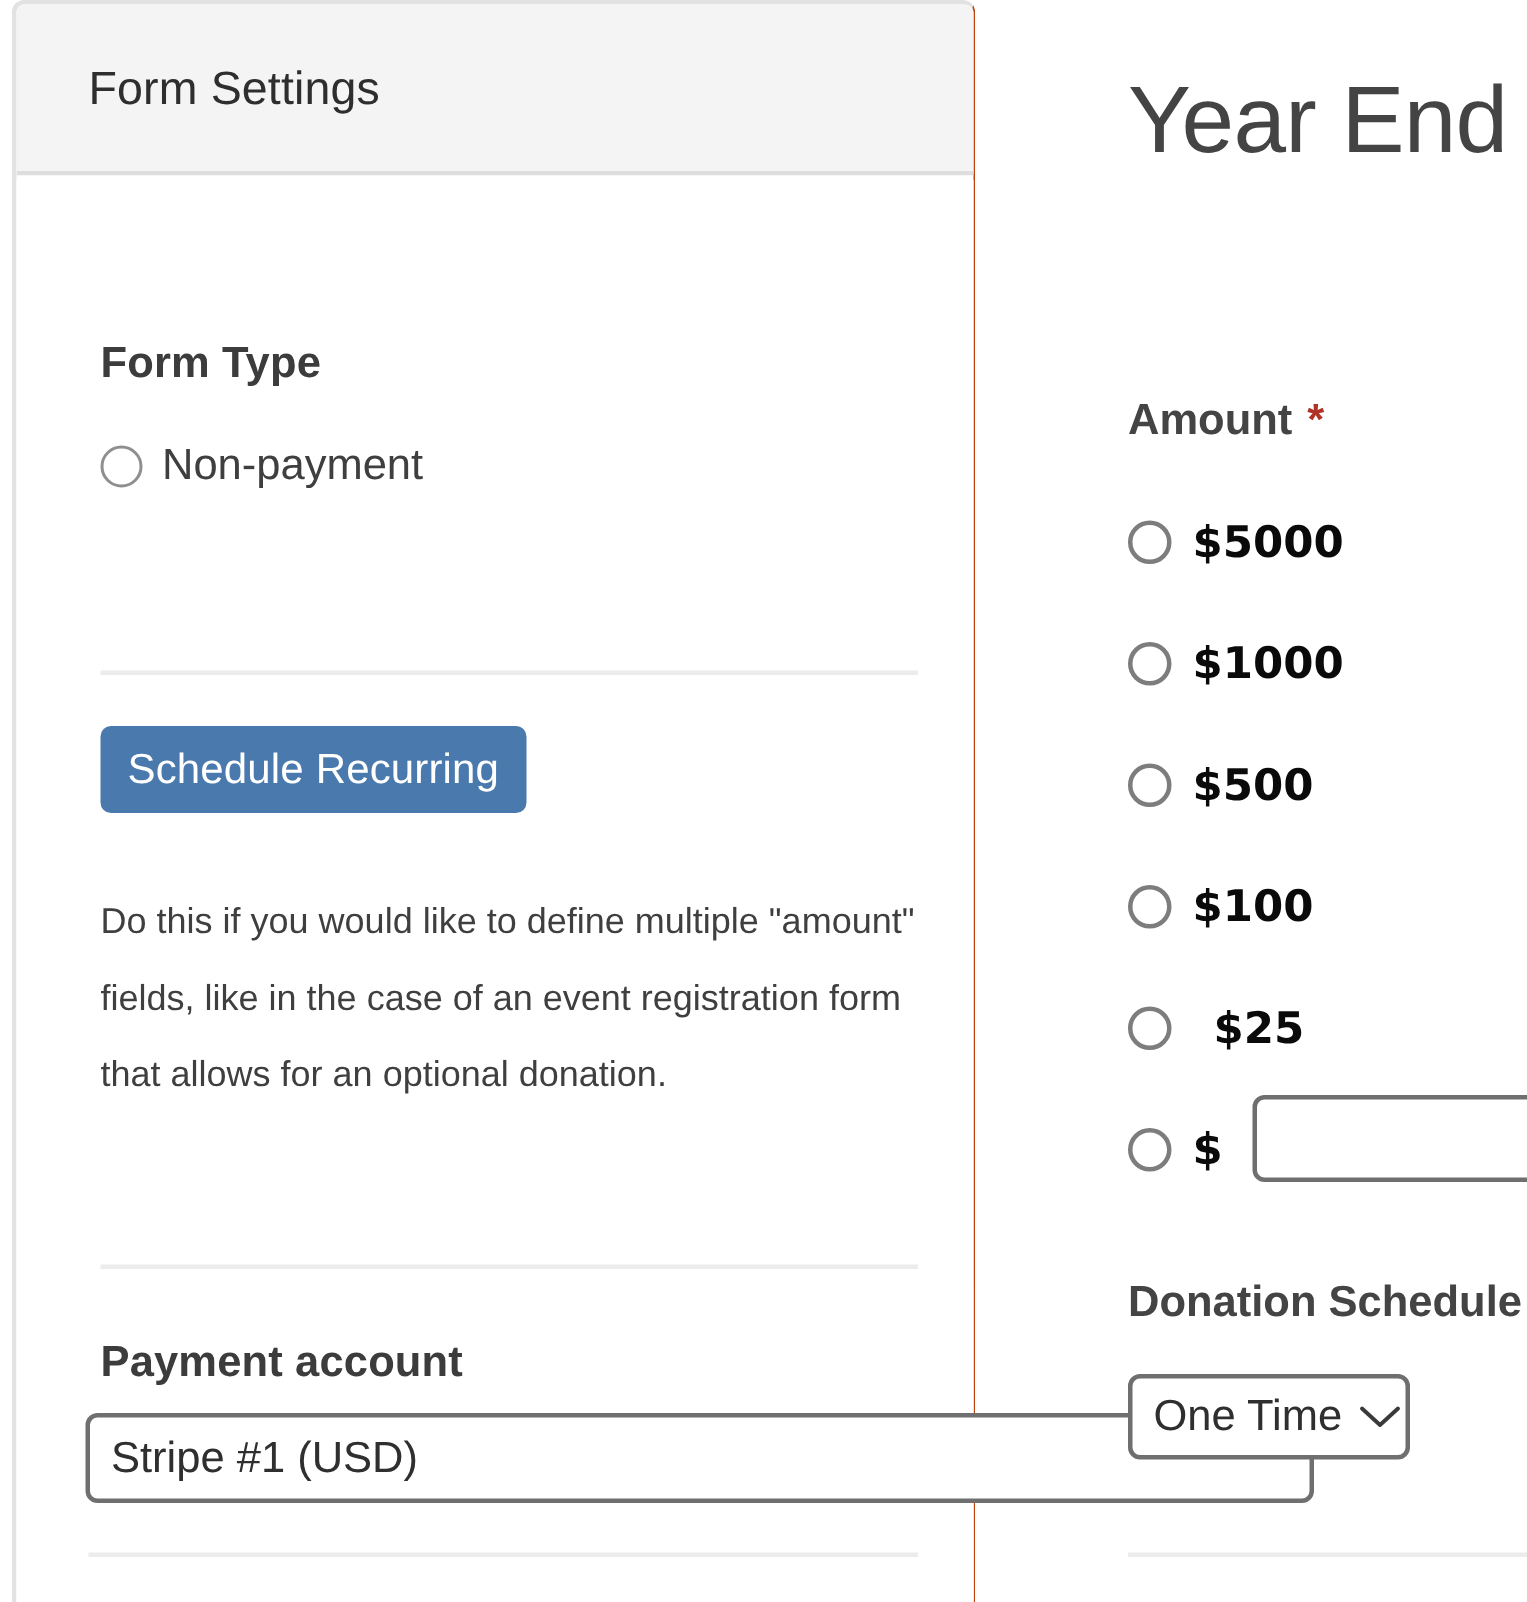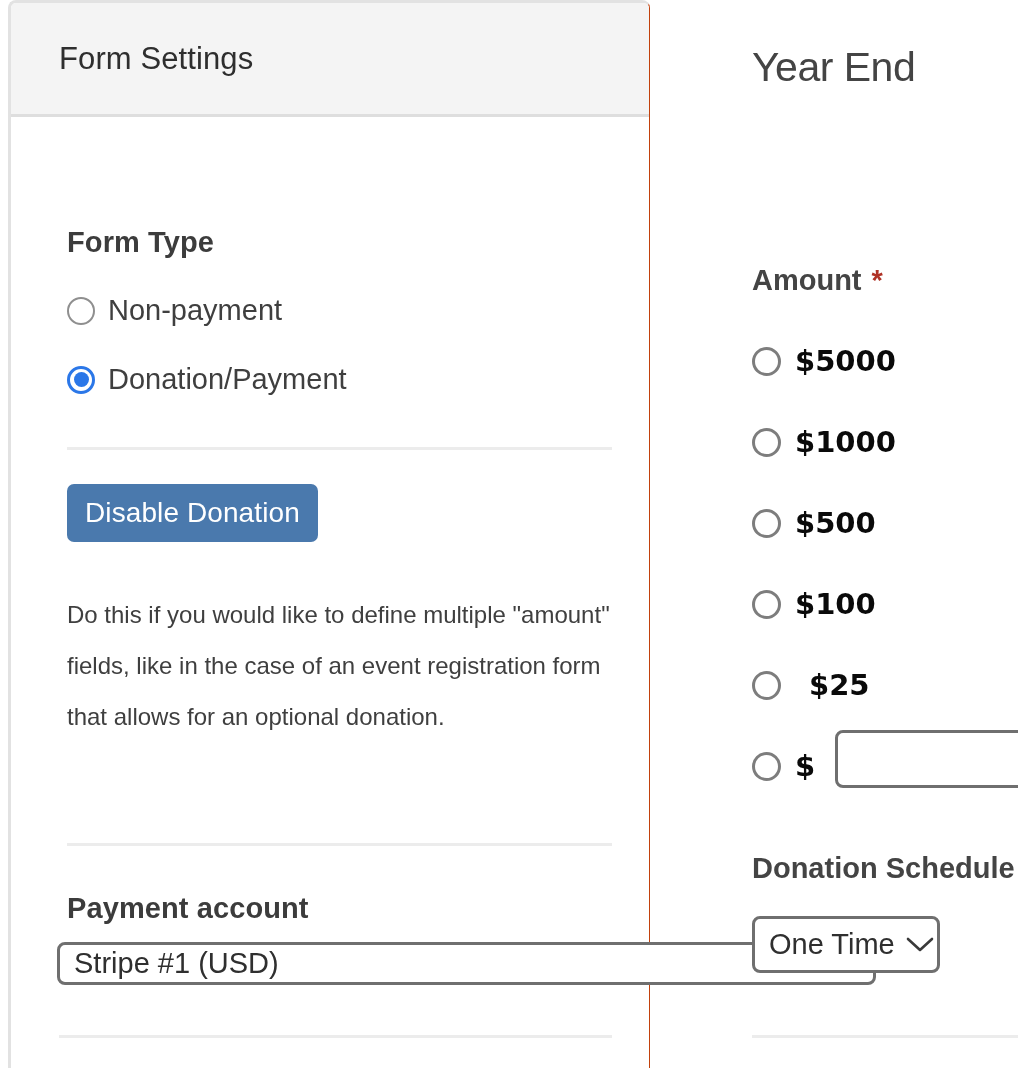--- a/index.html
+++ b/index.html
@@ -134,21 +134,21 @@
     display: flex;
     align-items: center;
     padding: 0 14px;
     cursor: pointer;
     font-size: 29px;
     color: #2f2f2f;
     white-space: nowrap;
   }
   #payment-account-select {
     left: 57px; top: 942px;
-    width: 819px; height: 43px;
+    width: 819px; height: 60px;
     z-index: 1;
   }
   #donation-schedule-select {
     left: 752px; top: 916px;
     width: 188px; height: 57px;
     justify-content: space-between;
     z-index: 3;
   }
   .chev {
     flex: 0 0 auto;
@@ -159,21 +159,21 @@
   
   .preview-col {
     position: absolute;
     left: 650px; top: 0; width: 368px; height: 1068px;
     background: #ffffff;
     overflow: hidden;
   }
   .preview-title {
     position: absolute;
     left: 102px; top: 44px;
-    font-size: 41px;
+    font-size: 63px;
     font-weight: 300;
     color: #444444;
     white-space: nowrap;
     letter-spacing: -0.5px;
   }
   .field-label {
     position: absolute;
     font-size: 29px;
     font-weight: 700;
     color: #444444;
@@ -234,28 +234,24 @@
 
     <div class="panel-body">
 
       <div class="sec-label" style="left:56px; top:106px;">Form Type</div>
 
       <label class="radio-row" style="left:56px; top:174px;">
         <span class="radio-mark"></span>
         <span class="radio-label">Non-payment</span>
       </label>
 
-      <label class="radio-row" style="left:56px; top:243px;">
-        <span class="radio-mark checked"></span>
-        <span class="radio-label">Donation/Payment</span>
-      </label>
 
       <div class="divider" style="left:56px; top:327px; width:545px;"></div>
 
-      <button class="btn-disable-recurring" style="top:364px;">Disable Donation</button>
+      <button class="btn-disable-recurring" style="top:364px;">Schedule Recurring</button>
 
       <p class="help-text" style="top:445px;">Do this if you would like to define multiple "amount" fields, like in the case of an event registration form that allows for an optional donation.</p>
 
       <div class="divider" style="left:56px; top:723px; width:545px;"></div>
 
       <div class="sec-label" style="left:56px; top:772px;">Payment account</div>
 
       <div class="divider" style="left:48px; top:915px; width:553px;"></div>
     </div>
   </section>

